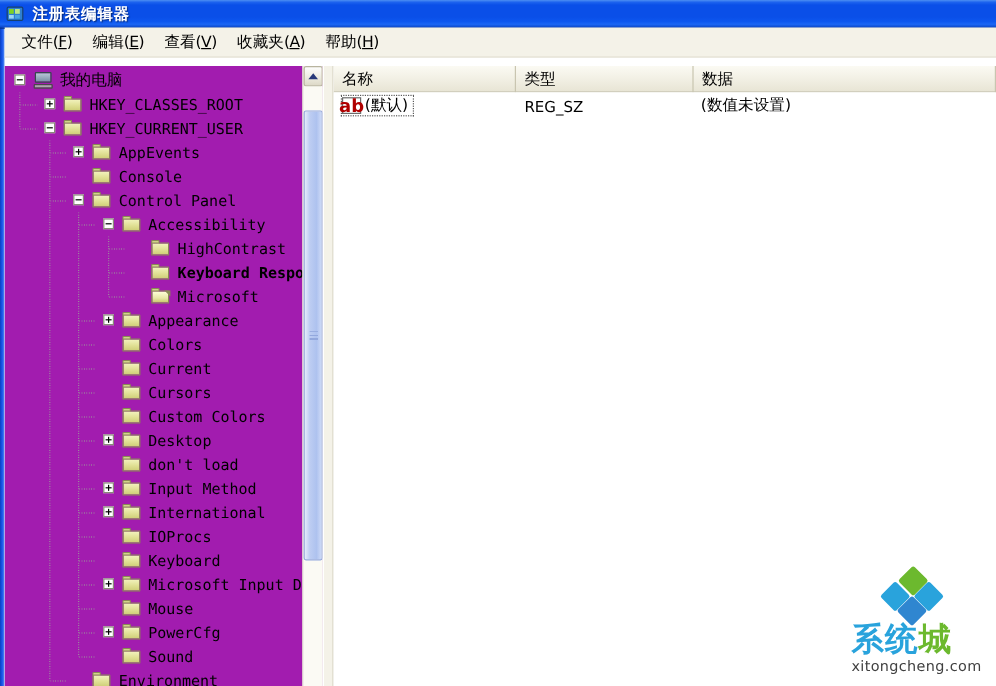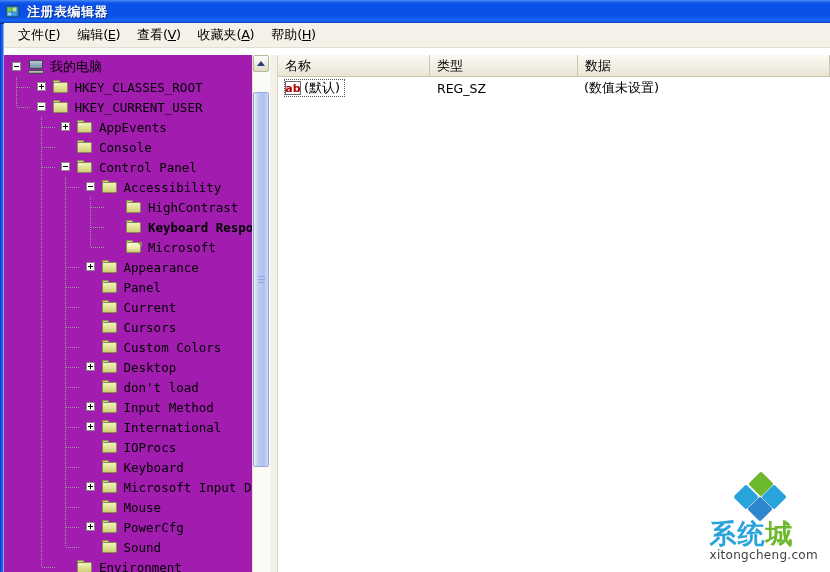--- a/index.html
+++ b/index.html
@@ -311,21 +311,21 @@
     width: 16px; height: 14px;
     margin-right: 3px;
     background: #ffffff;
     border: 1px solid #6b6b6b;
     display: flex;
     align-items: center;
     justify-content: center;
   }
   .ab-icon span {
     font-family: "DejaVu Sans", sans-serif;
-    font-size: 11px;
+    font-size: 15px;
     font-weight: bold;
     color: #b00000;
     line-height: 9px;
   }
   .cell-type {
     position: absolute;
     left: 159px;
     font-family: "DejaVu Sans", sans-serif;
     font-size: 12.5px;
   }
@@ -540,21 +540,21 @@
         </div>
         <div class="tree-row">
           <div class="dotline-v" style="left: 12px; top: 0px; height: 0px;"></div>
           <div class="dotline-v" style="left: 36.5px; top: 0px; height: 20px;"></div>
           <div class="dotline-v" style="left: 61px; top: 0px; height: 20px;"></div>
           <div class="dotline-h" style="left: 62px; top: 10px; width: 13.5px;"></div>
           <div class="folder" style="left: 97.5px; top: 3px;">
             <div class="tab"></div>
             <div class="body"></div>
           </div>
-          <span class="tree-label" style="position: absolute; left: 117.5px;">Panel</span>
+          <span class="tree-label" style="position: absolute; left: 117.5px;">Colors</span>
         </div>
         <div class="tree-row">
           <div class="dotline-v" style="left: 12px; top: 0px; height: 0px;"></div>
           <div class="dotline-v" style="left: 36.5px; top: 0px; height: 20px;"></div>
           <div class="dotline-v" style="left: 61px; top: 0px; height: 20px;"></div>
           <div class="dotline-h" style="left: 62px; top: 10px; width: 13.5px;"></div>
           <div class="folder" style="left: 97.5px; top: 3px;">
             <div class="tab"></div>
             <div class="body"></div>
           </div>

